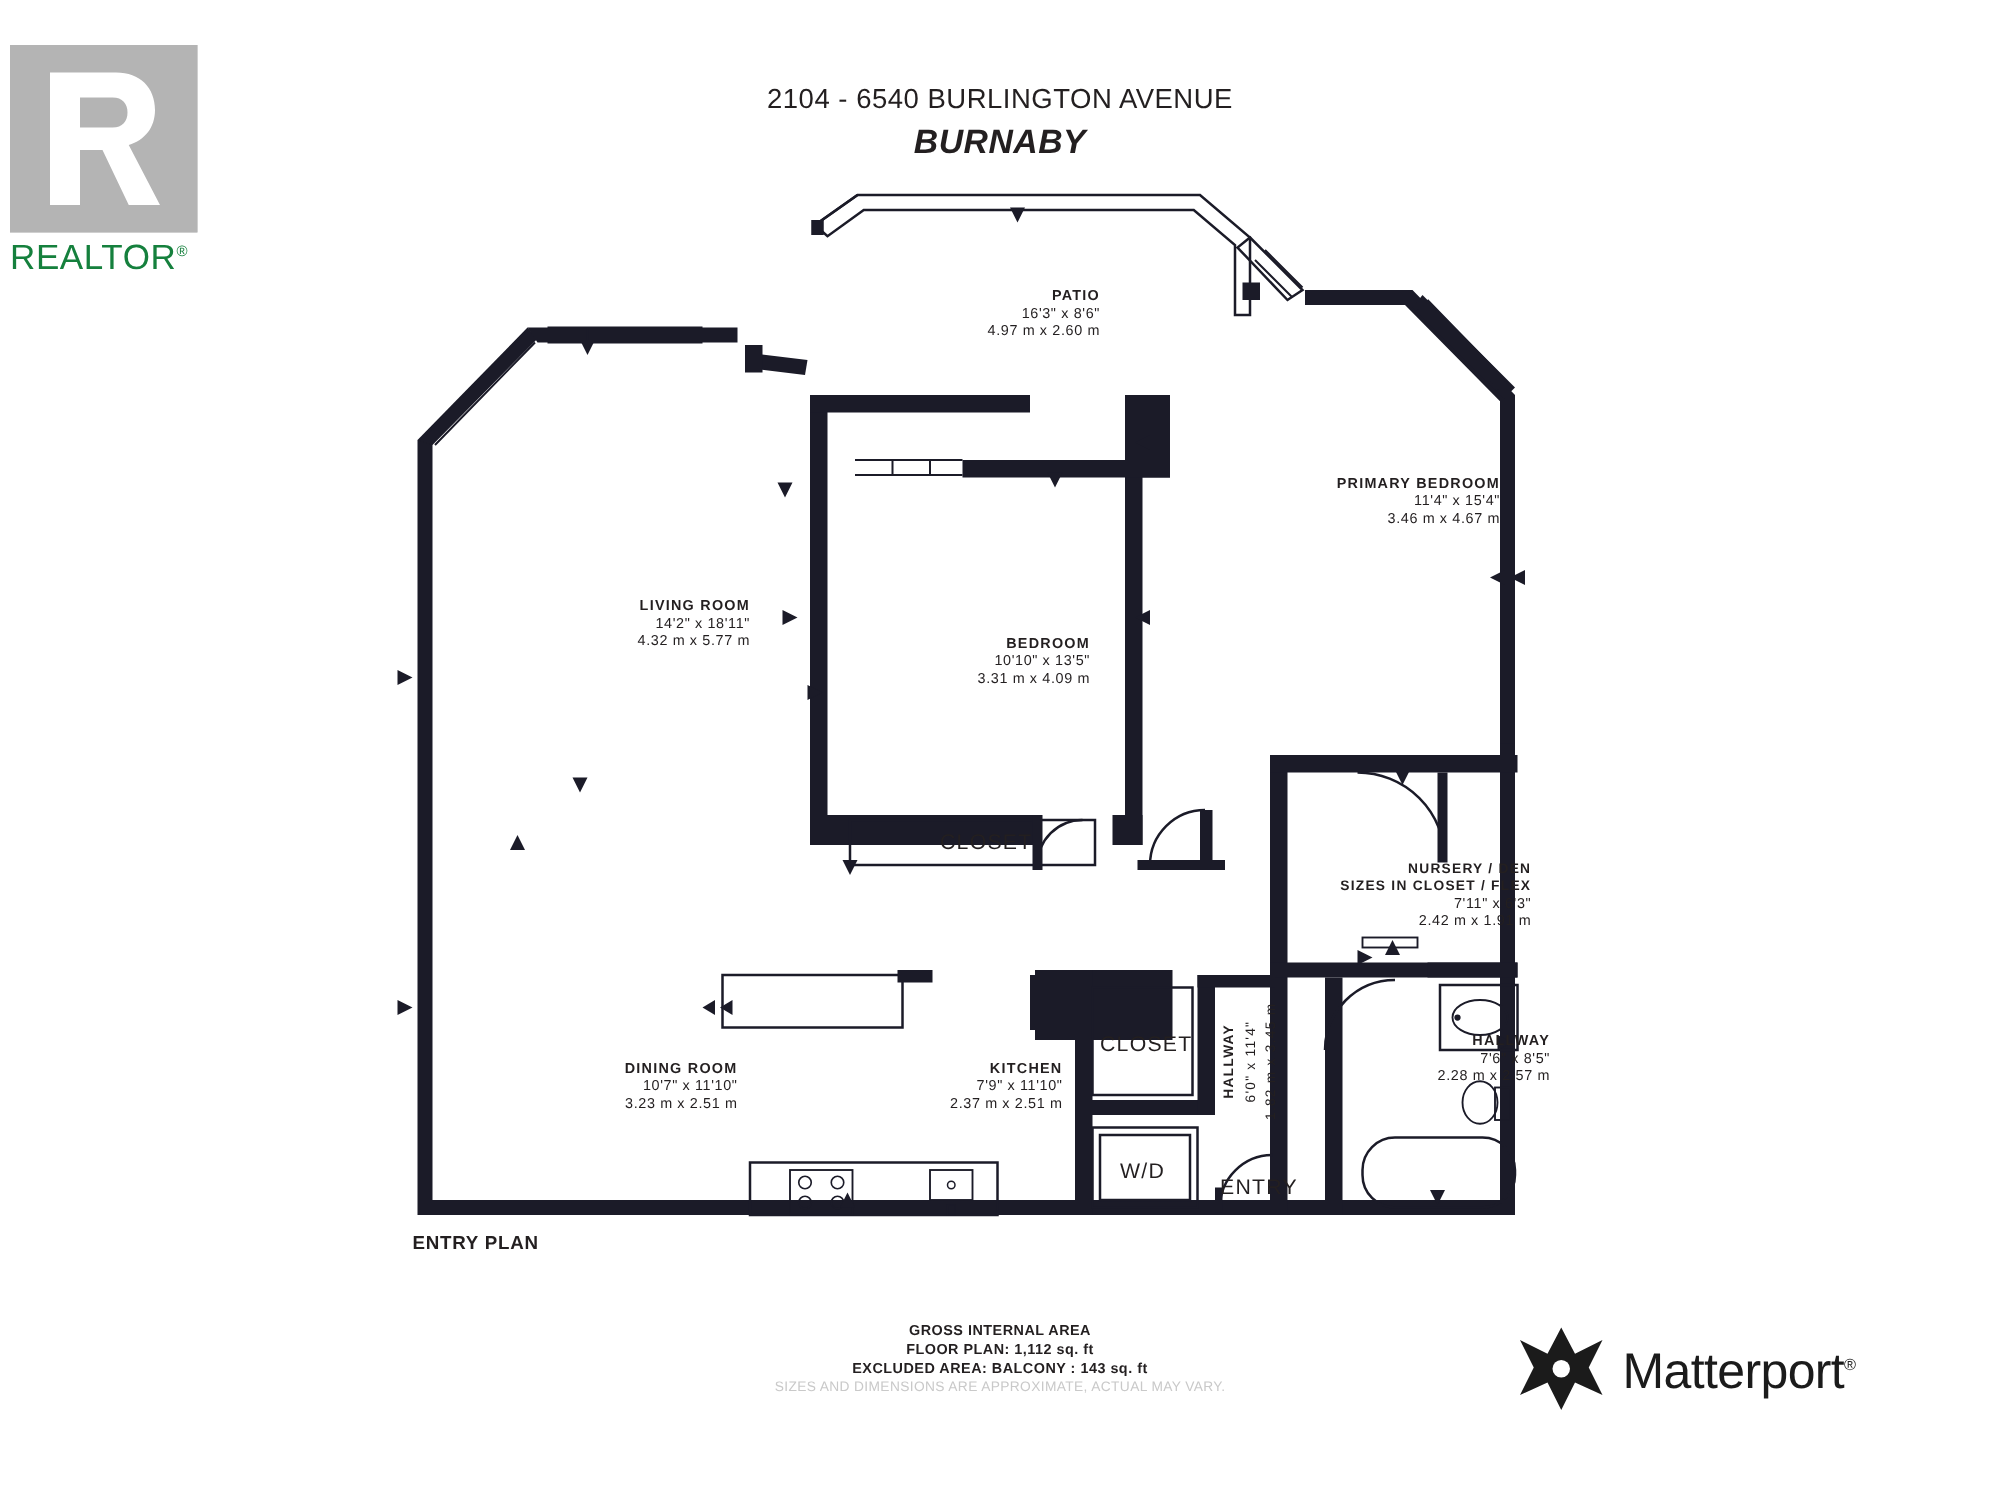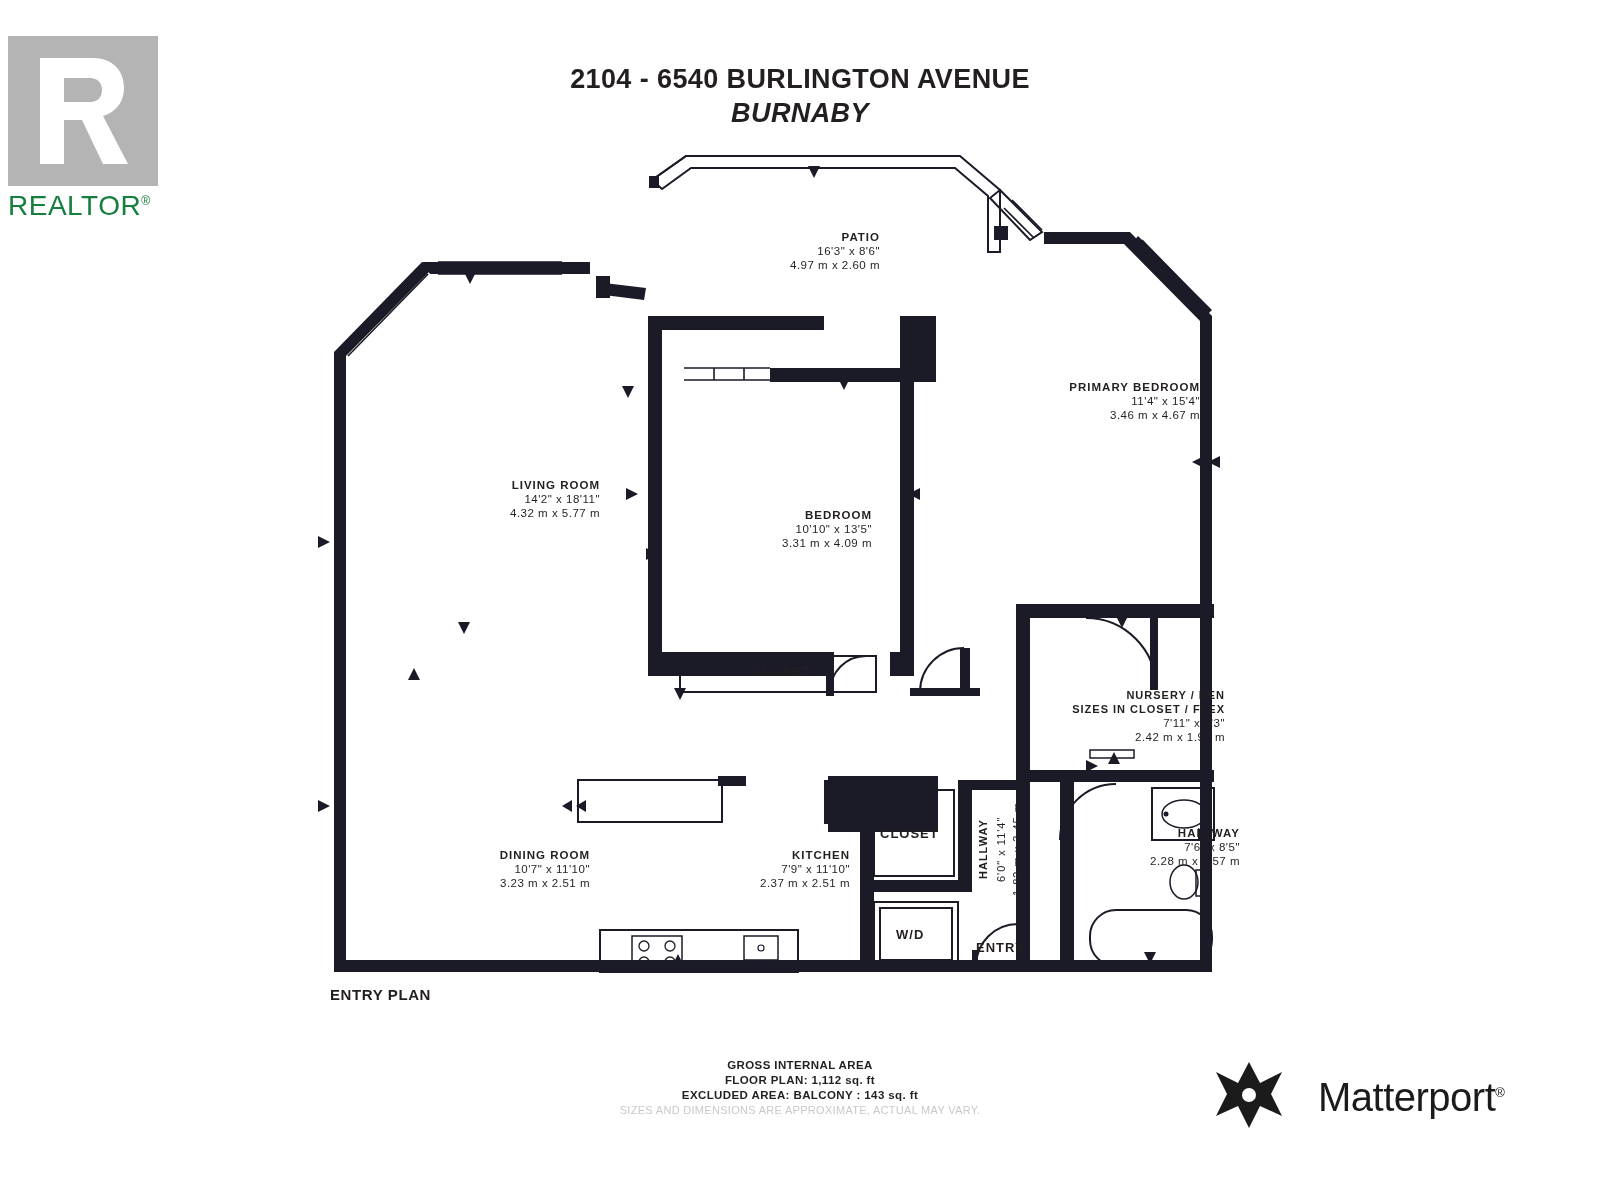--- a/index.html
+++ b/index.html
@@ -22,22 +22,22 @@
 
   
   .title-block {
     position: absolute;
     left: 0;
     top: 62px;
     width: 1600px;
     text-align: center;
   }
   .title-line1 {
-    font-size: 27px;
-    font-weight: bold;
+    font-size: 22px;
+    font-weight: normal;
     letter-spacing: 0.4px;
     line-height: 34px;
   }
   .title-line2 {
     font-size: 27px;
     font-weight: bold;
     letter-spacing: 0.4px;
     line-height: 34px;
     font-style: italic;
   }
@@ -107,22 +107,22 @@
     text-align: center;
     font-size: 11px;
     letter-spacing: 1px;
     line-height: 14px;
     white-space: nowrap;
   }
   .label-vertical .nm { font-weight: bold; }
 
   .plain-label {
     position: absolute;
-    font-size: 13px;
-    font-weight: bold;
+    font-size: 17px;
+    font-weight: normal;
     letter-spacing: 1px;
     color: #231f20;
     white-space: nowrap;
   }
 
   .floorplan-caption {
     position: absolute;
     left: 330px;
     top: 986px;
     font-size: 15px;
@@ -151,21 +151,21 @@
     line-height: 15px;
     color: #c9c9c9;
   }
 
   .matterport {
     position: absolute;
     left: 1210px;
     top: 1058px;
     display: flex;
     align-items: center;
-    gap: 30px;
+    gap: 10px;
   }
   .matterport .mp-word {
     font-size: 40px;
     letter-spacing: -0.5px;
     color: #1b1b1b;
     font-family: "Liberation Sans", sans-serif;
   }
   .matterport .mp-word sup {
     font-size: 13px;
     vertical-align: super;

